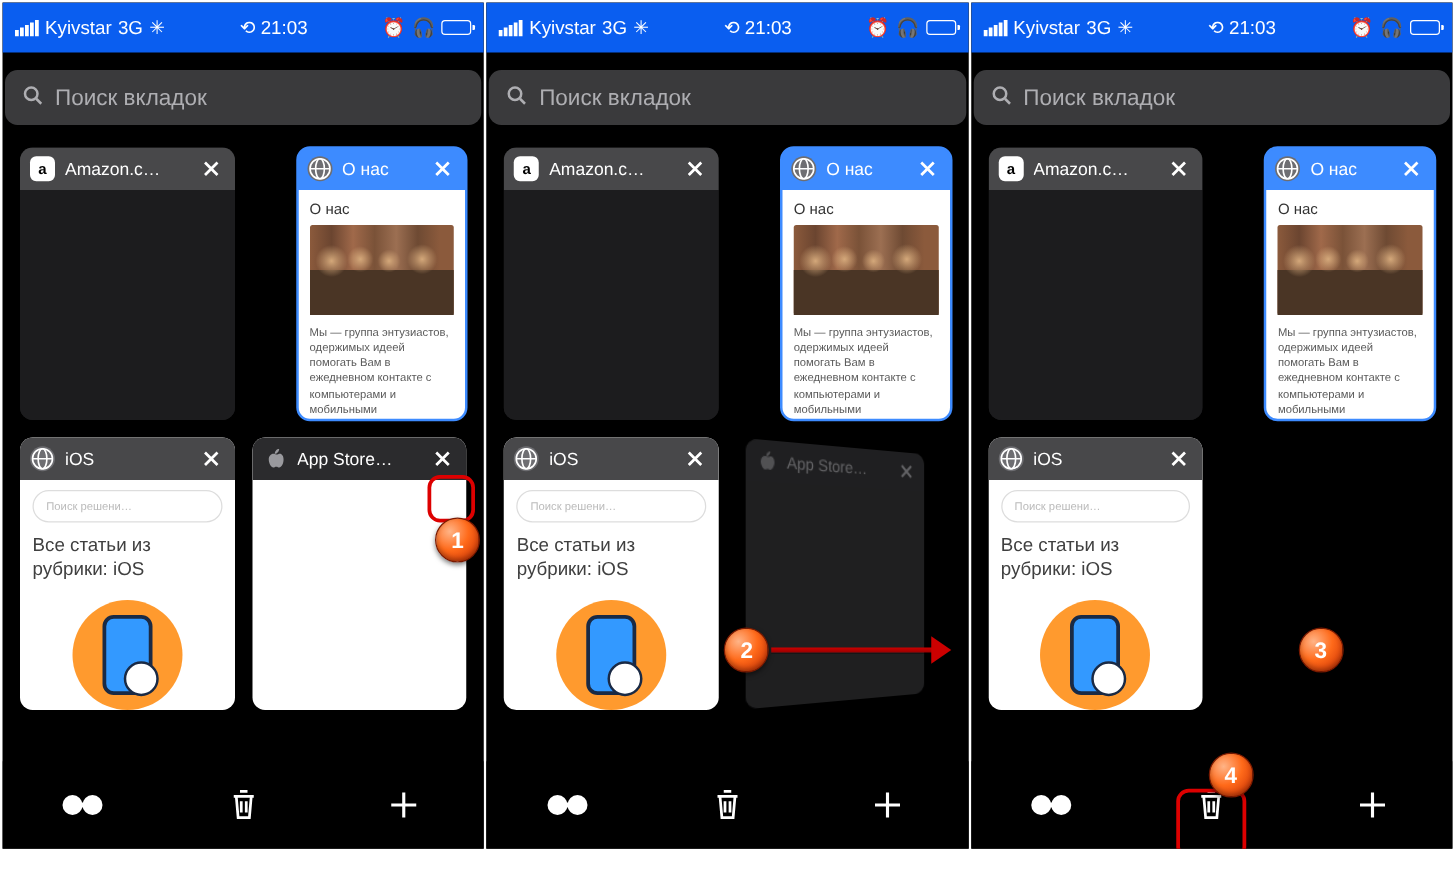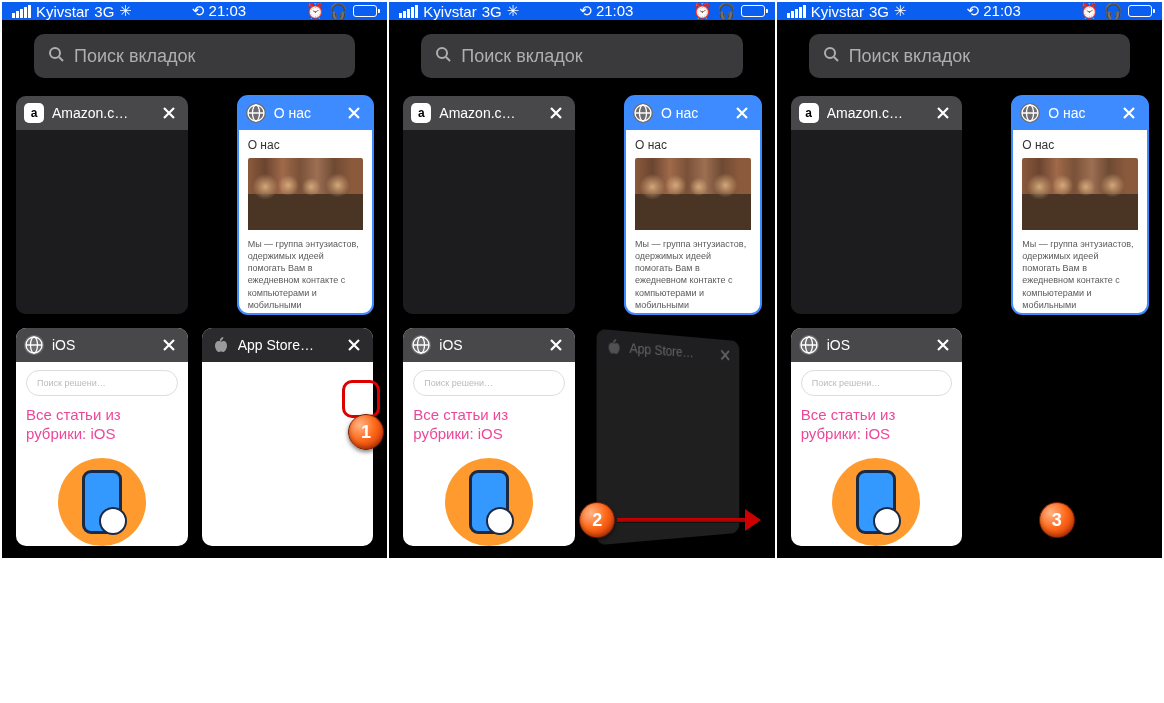--- a/index.html
+++ b/index.html
@@ -5,21 +5,21 @@
   * { box-sizing: border-box; margin: 0; padding: 0; }
   body {
     background: #fff;
     font-family: -apple-system, Helvetica, Arial, sans-serif;
     display: flex;
     gap: 2px;
     padding: 2px;
   }
   .phone {
     width: 386px;
-    height: 556px;
+    height: 677px;
     background: #000;
     display: flex;
     flex-direction: column;
     position: relative;
     overflow: hidden;
   }
   .status-bar {
     background: #0a5ef0;
     color: #fff;
     height: 40px;
@@ -44,21 +44,21 @@
   .battery {
     width: 24px; height: 12px; border: 1.5px solid #fff; border-radius: 3px;
     position: relative;
   }
   .battery::after {
     content:''; position:absolute; right:-4px; top:3px; width:2px; height:4px;
     background:#fff; border-radius: 0 1px 1px 0;
   }
   .battery .fill { background:#fff; height:100%; width:65%; border-radius:1px; }
   .search-row {
-    padding: 14px 32px;
+    padding: 14px 2px;
   }
   .search-box {
     background: #3a3a3c;
     border-radius: 10px;
     height: 44px;
     display: flex;
     align-items: center;
     padding: 0 14px;
     color: #aeaeb2;
     font-size: 18px;
@@ -125,21 +125,21 @@
                 radial-gradient(circle at 55% 40%, #d4a87a 0%, transparent 12%),
                 radial-gradient(circle at 78% 38%, #d4a87a 0%, transparent 12%),
                 linear-gradient(180deg, transparent 50%, #4a3525 50%);
   }
   .onas-text { font-size: 9px; line-height: 1.35; color: #5a5a5a; }
   .ios-search {
     background:#fff; border:1px solid #ddd; border-radius: 14px;
     height: 22px; font-size: 9px; color:#bbb; display:flex; align-items:center;
     padding: 12px 10px; margin-bottom: 10px;
   }
-  .ios-heading { font-size: 15px; color:#ec4899; line-height:1.25; margin-bottom: 14px;}
+  .ios-heading { font-size: 15px; color:#404040; line-height:1.25; margin-bottom: 14px;}
   .ios-badge {
     width: 88px; height: 88px; border-radius: 50%;
     background: radial-gradient(circle, #fff 0%, #fff 28%, #ff9a2e 28%, #ff9a2e 100%);
     margin: 0 auto; display:flex; align-items:center; justify-content:center;
     position: relative;
   }
   .ios-phone {
     width: 40px; height: 64px; background:#3399ff; border-radius: 9px;
     border: 3px solid #1a2a45; position: relative;
   }

